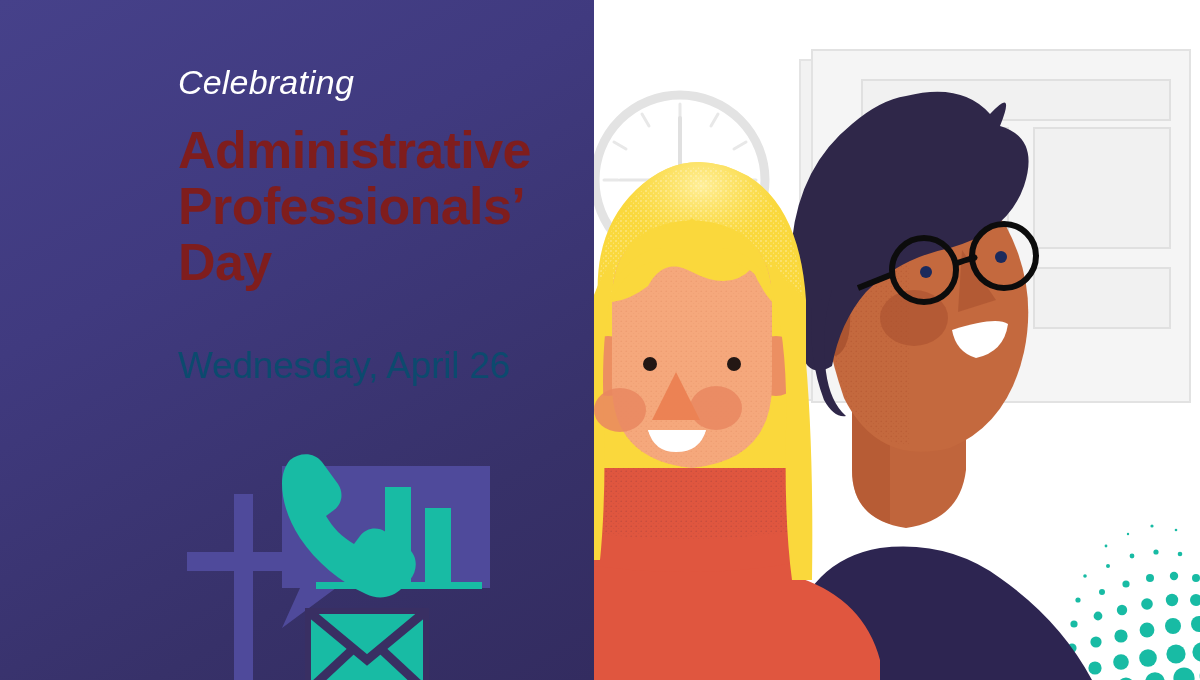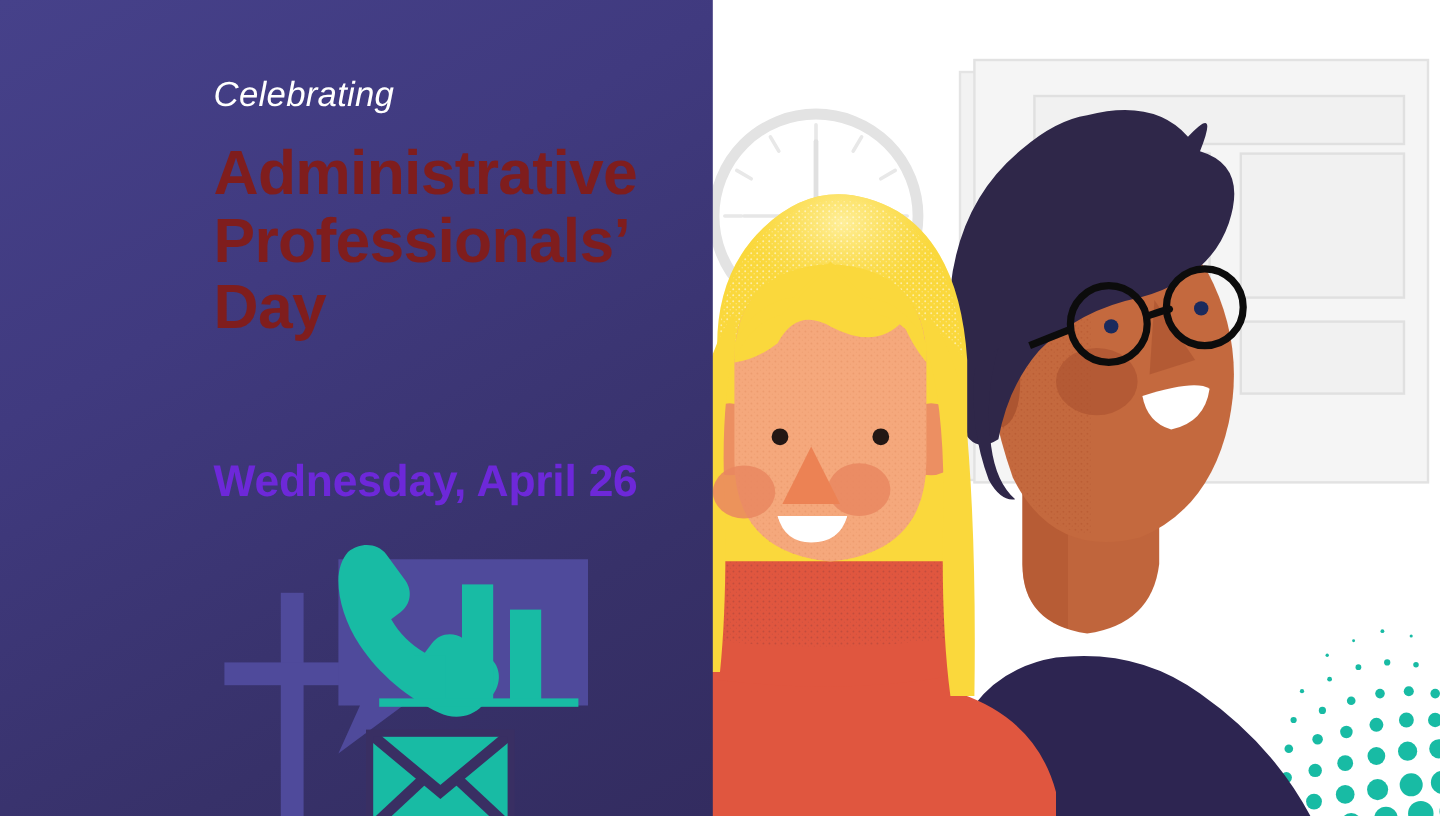--- a/index.html
+++ b/index.html
@@ -41,42 +41,42 @@
   
   .text-block {
     position: absolute;
     left: 178px;
     top: 64px;
     width: 400px;
     z-index: 30;
   }
   .eyebrow {
     font-style: italic;
-    font-size: 29px;
+    font-size: 34px;
     line-height: 1.1;
     color: #ffffff;
     letter-spacing: 0.2px;
     margin: 0 0 22px 0;
     font-weight: 400;
   }
   .headline {
     font-size: 52px;
     font-weight: bold;
     line-height: 1.07;
     color: #7f1d1d;
     letter-spacing: -0.6px;
     margin: 0;
     max-width: 400px;
   }
   .subdate {
     font-size: 37px;
-    font-weight: 700;
-    color: #6d28d9;
+    font-weight: 400;
+    color: #0c4a6e;
     letter-spacing: -0.2px;
-    margin: 96px 0 0 0;
+    margin: 56px 0 0 0;
     line-height: 1.1;
   }
 
   
   .icon-cluster {
     position: absolute;
     left: 0; top: 0;
     width: 594px; height: 680px;
     z-index: 20;
     pointer-events: none;

